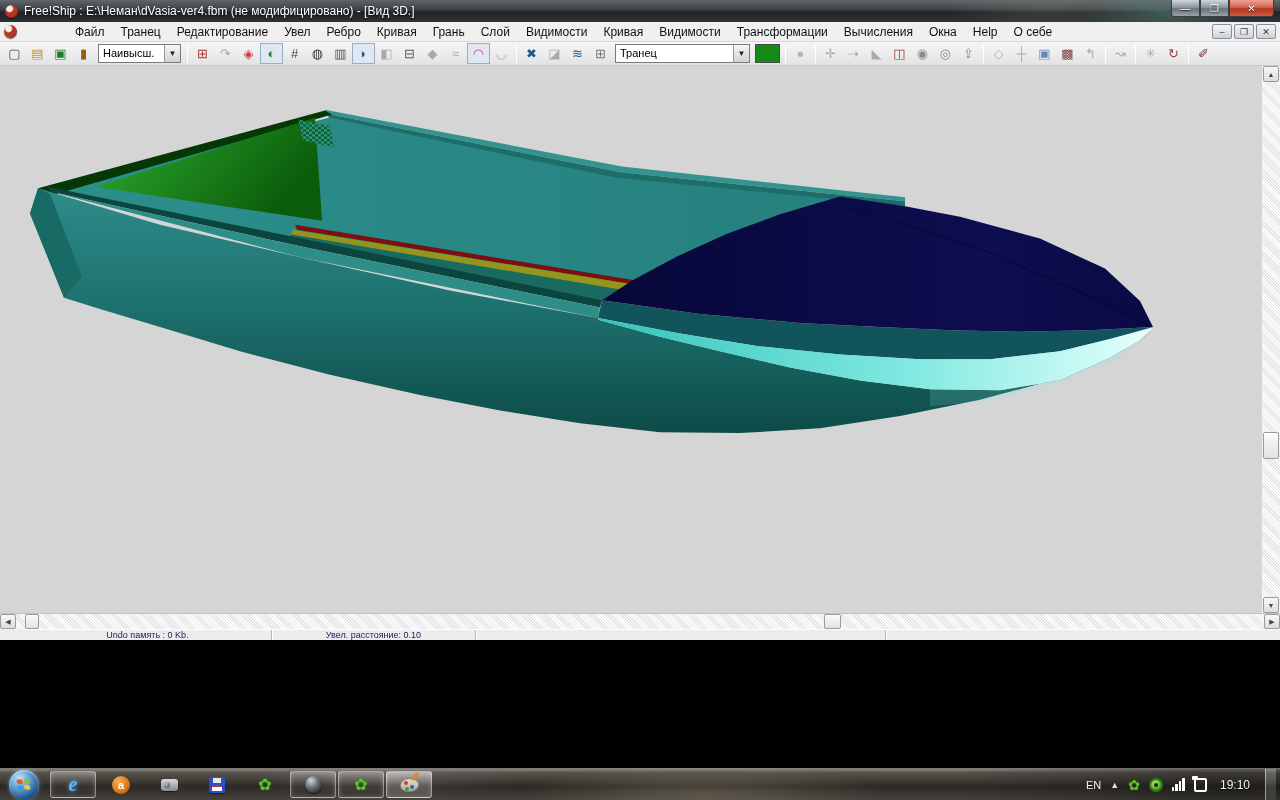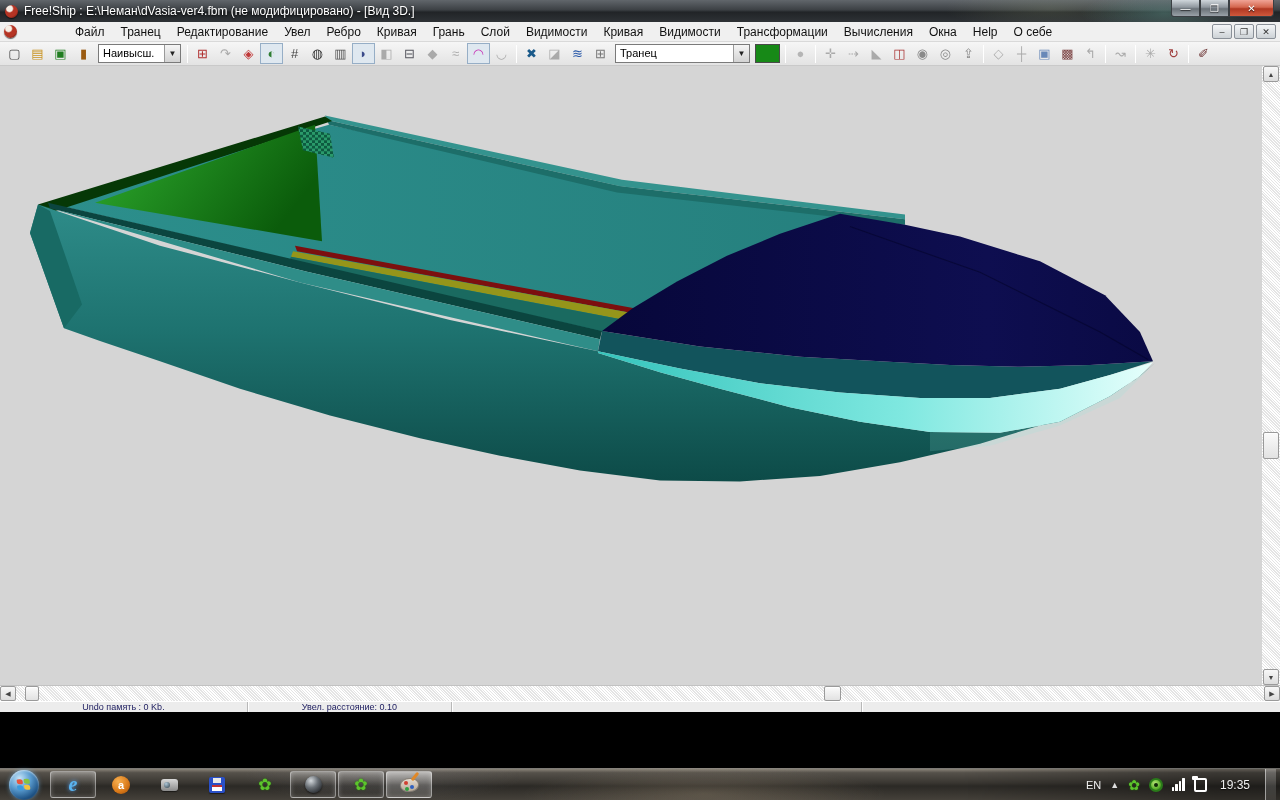--- a/index.html
+++ b/index.html
@@ -1,18 +1,18 @@
 <!DOCTYPE html>
 <html><head>
 <meta charset="utf-8">
 <style>
   * { box-sizing: border-box; margin:0; padding:0; }
   html,body { width:1280px; height:800px; overflow:hidden; background:#000;
               font-family:"Liberation Sans", sans-serif; }
-  .app-window { position:absolute; left:0; top:0; width:1280px; height:712px;
+  .app-window { position:absolute; left:0; top:0; width:1280px; height:640px;
                 display:flex; flex-direction:column; background:#ececec; }
 
   
   .titlebar { height:22px; display:flex; align-items:center; padding-left:5px;
     background:
       radial-gradient(ellipse 120px 30px at 91% 60%, rgba(120,190,175,.35), transparent 70%),
       radial-gradient(ellipse 150px 30px at 82% 40%, rgba(150,160,120,.22), transparent 70%),
       linear-gradient(#61666b, #3c4044 45%, #212427 55%, #2e3236);
     color:#fff; font-size:12px; }
   .app-ball { width:13px; height:13px; border-radius:50%; margin-right:6px; flex:0 0 auto;
@@ -78,21 +78,21 @@
   .h-btn.left { left:0; }
   .h-btn.right { right:0; }
   .h-thumb { position:absolute; top:0; height:15px;
     background:linear-gradient(#fbfbfb,#e2e2e2); border:1px solid #9a9a9a; border-radius:2px;
     box-shadow:inset 0 1px 0 #fff; }
   .h-thumb.main { left:824px; width:17px; }
   .h-thumb.second { left:25px; width:14px; }
 
   
   .statusbar { height:11px; background:#ececec; display:flex; font-size:9px;
-    color:#1b1b5e; align-items:center; border-top:1px solid #fff; }
+    color:#1b1b5e; align-items:center; border-top:1px solid #fff;margin-left:24px; }
   .status-panel { height:100%; display:flex; align-items:center; justify-content:center;
     border-right:1px solid #b8b8b8; box-shadow:1px 0 0 #fff; white-space:nowrap; }
   .status-panel:nth-child(1){ width:248px; }
   .status-panel:nth-child(2){ width:204px; }
   .status-panel:nth-child(3){ width:410px; }
   .status-panel:nth-child(4){ flex:1; border-right:none; box-shadow:none; }
 
   
   .taskbar { position:absolute; left:0; bottom:0; width:1280px; height:32px;
     display:flex; align-items:center;
@@ -490,16 +490,16 @@
       </span>
     <span class="tray-bars">
         <i></i>
         <i></i>
         <i></i>
         <i></i>
       </span>
     <span class="tray-clip">
         <i></i>
       </span>
-    <span class="tray-clock">19:35</span>
+    <span class="tray-clock">19:10</span>
     <span class="show-desktop"></span>
   </div>
 </div>
 
 </body></html>

